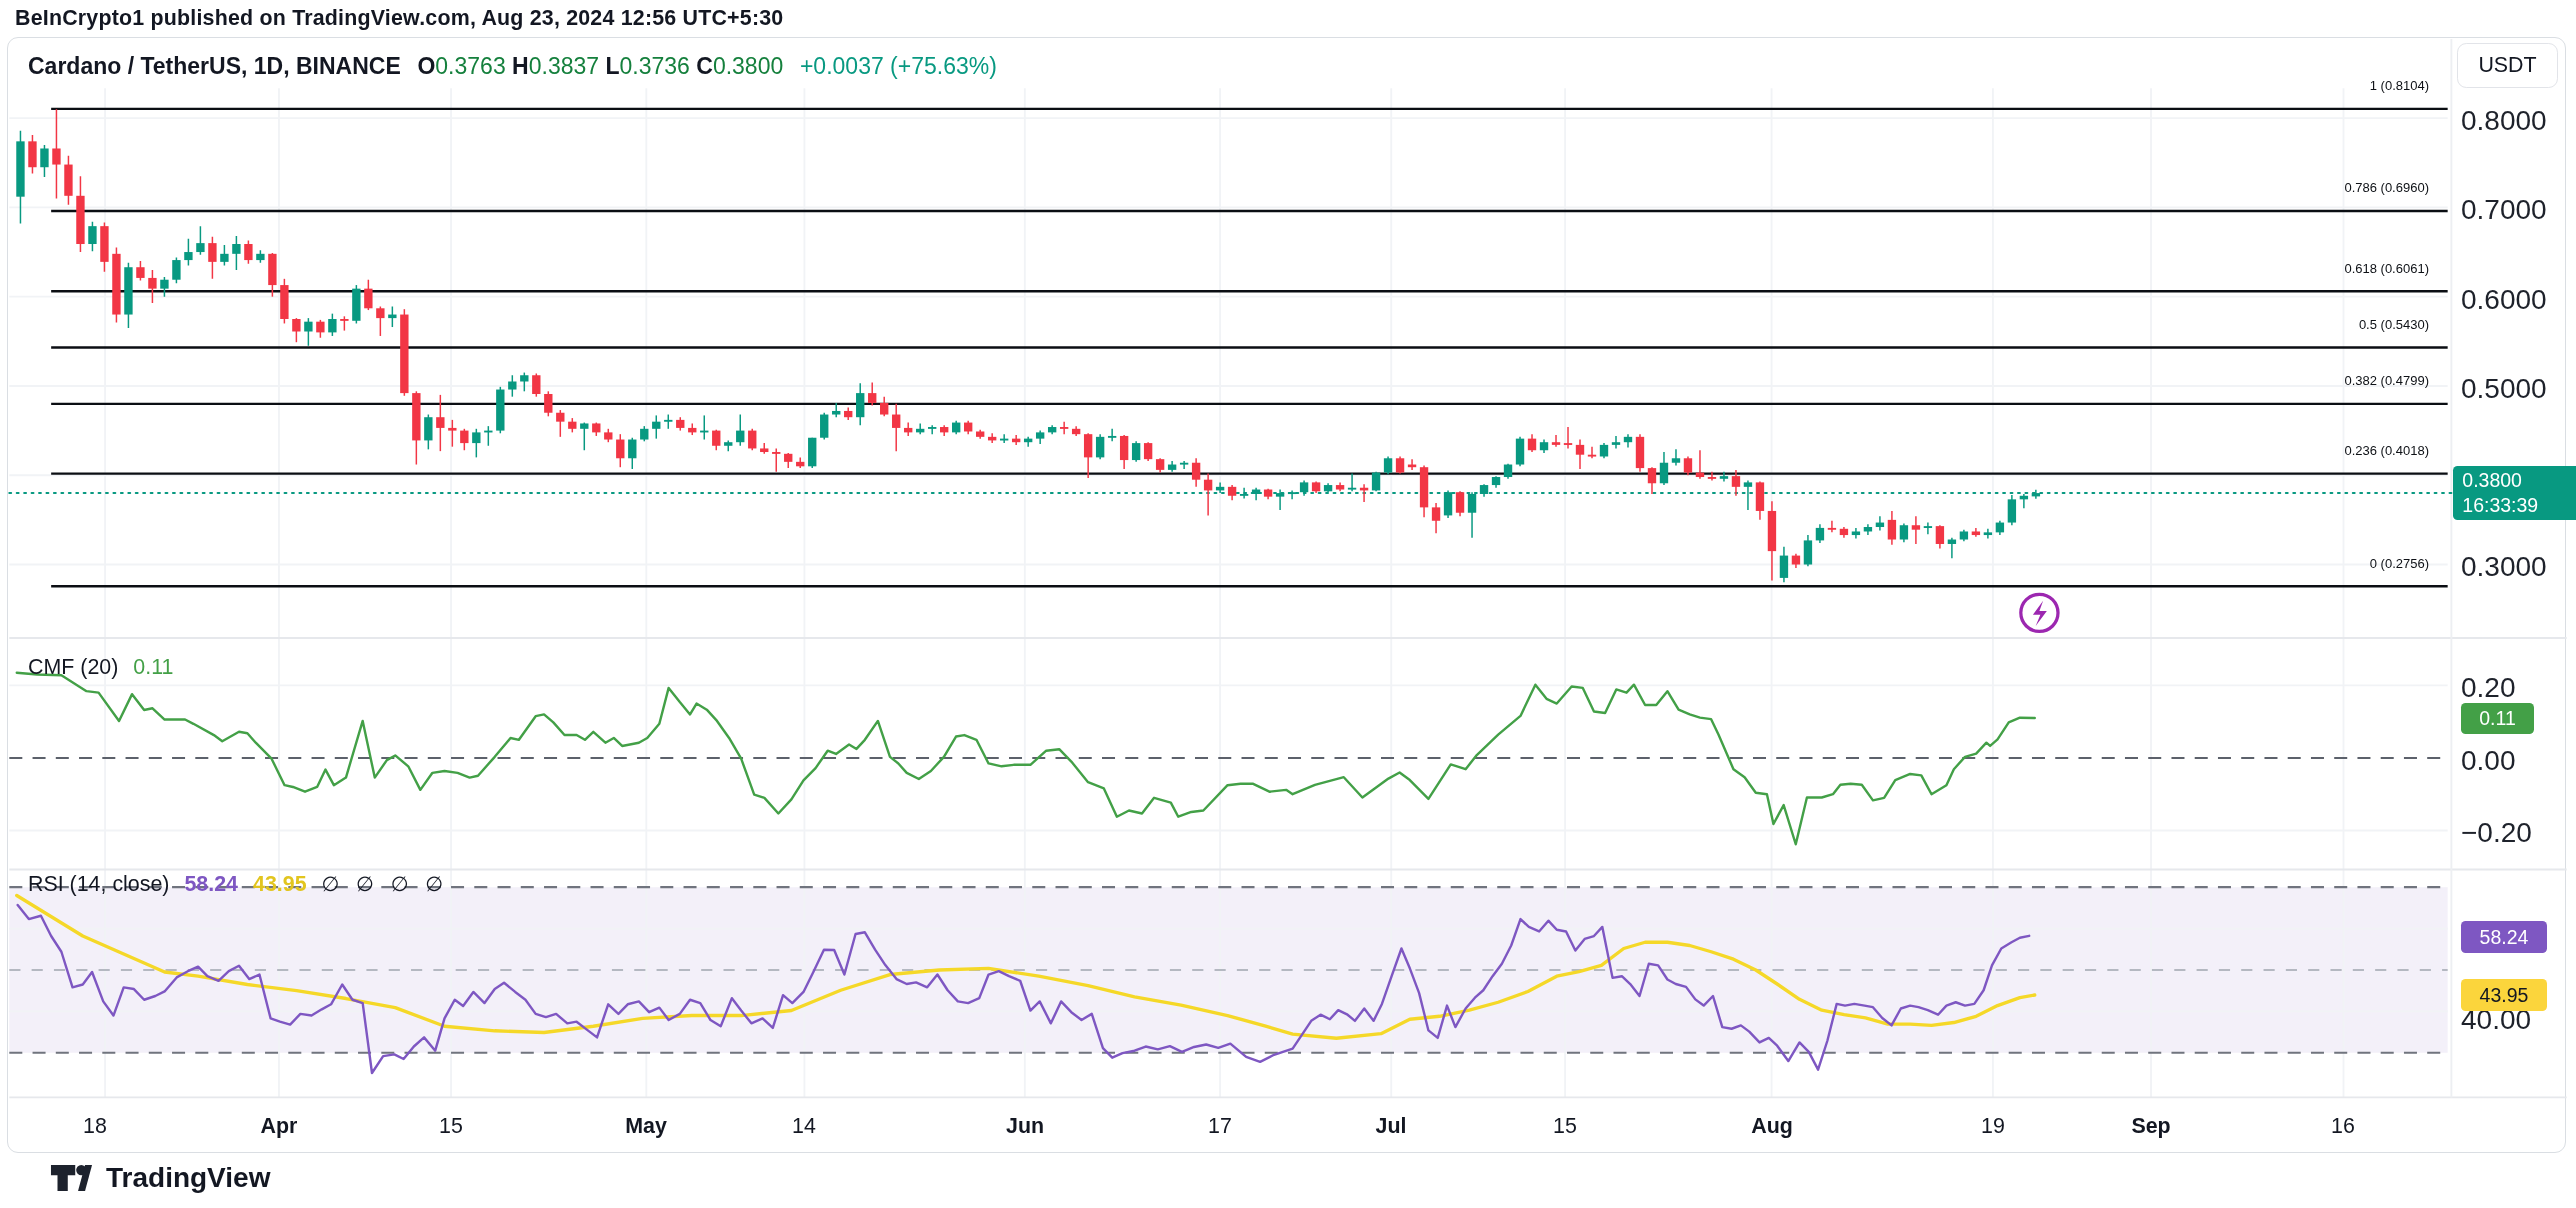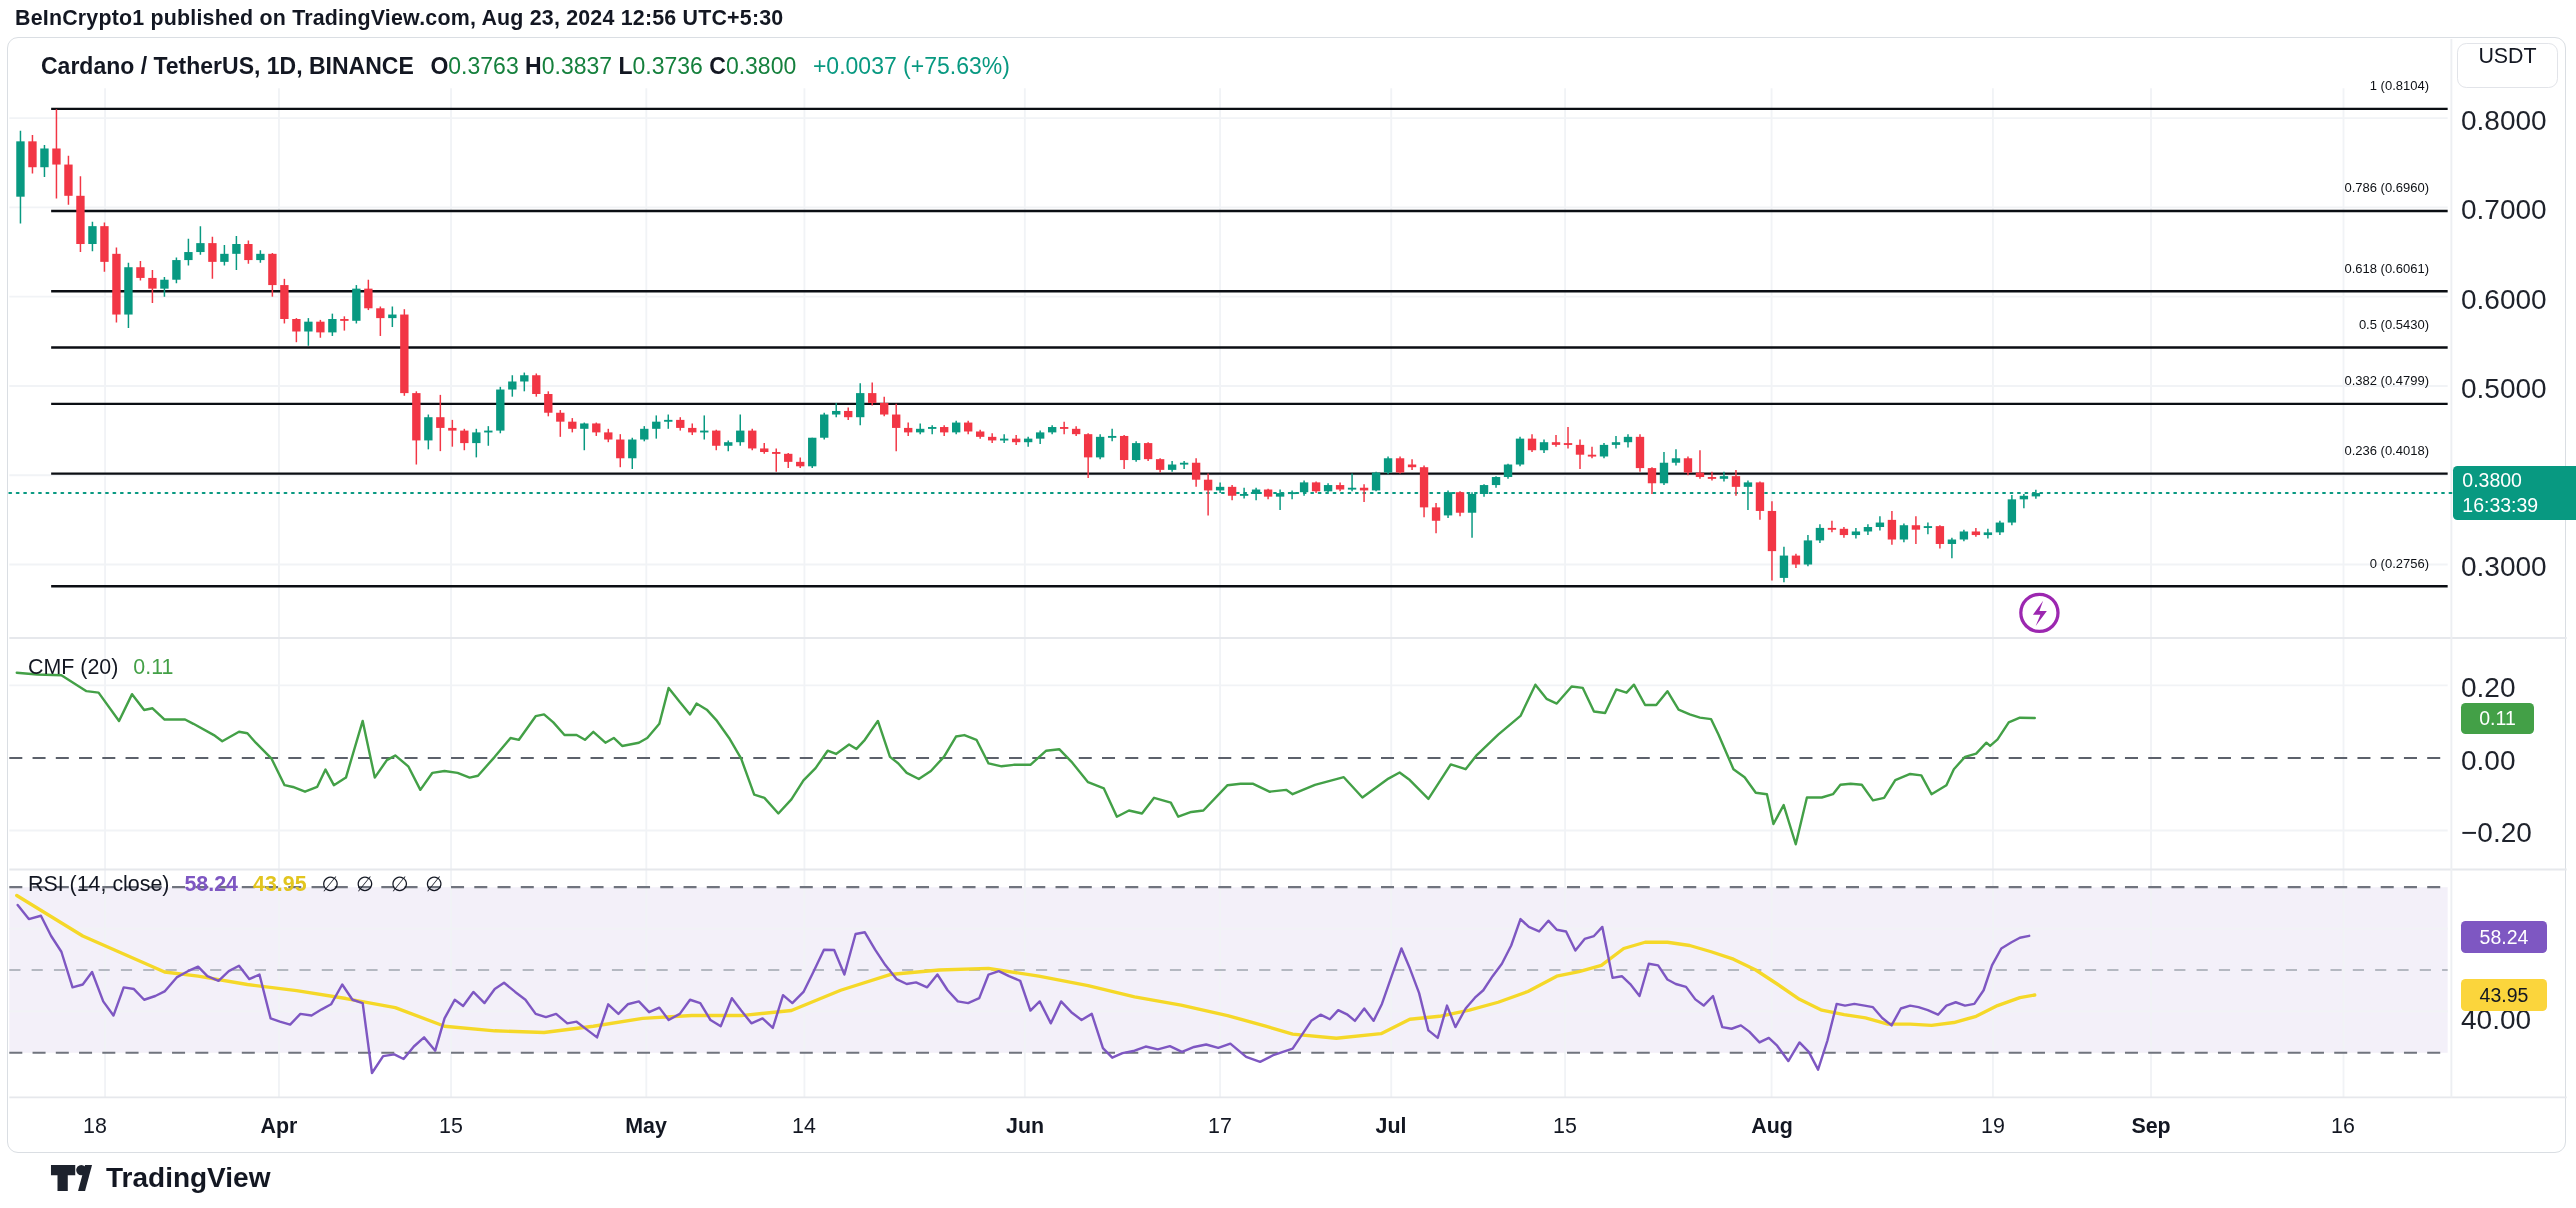--- a/index.html
+++ b/index.html
@@ -7,27 +7,27 @@
     width:2576px;height:1209px;position:relative;background:#ffffff;
     font-family:"Liberation Sans","DejaVu Sans",sans-serif;color:#131722;
     overflow:hidden;
   }
   .abs{position:absolute;}
   #card{left:7.4px;top:37px;width:2557px;height:1114px;background:#fff;
     border:1.9px solid #DADEE3;border-radius:11px;z-index:0;}
   #chart-svg{left:0;top:0;z-index:1;}
   #labels{left:0;top:0;width:2576px;height:1209px;z-index:2;pointer-events:none;}
   #attribution{left:15px;top:5.6px;font-size:21.4px;font-weight:600;letter-spacing:0.2px;}
-  #symbol-row{left:28px;top:53px;font-size:23px;display:flex;align-items:baseline;gap:16.7px;white-space:nowrap;margin-left:13px;}
+  #symbol-row{left:28px;top:53px;font-size:23px;display:flex;align-items:baseline;gap:16.7px;white-space:nowrap;}
   #symbol-title{font-weight:600;}
   .ohlc-k{font-weight:600;color:#131722;}
   .ohlc-v{color:#15803d;}
   #symbol-change{color:#089981;}
   #usdt-btn{left:2457px;top:43px;width:99px;height:43px;border:1.9px solid #E2E4E9;border-radius:9.3px;
-    background:#fff;font-size:21.4px;font-weight:500;color:#131722;display:flex;justify-content:center;z-index:3;}
+    background:#fff;font-size:21.4px;font-weight:500;color:#131722;display:flex;align-items:center;justify-content:center;z-index:3;}
   .fib-label{position:absolute;right:147px;font-size:13px;font-weight:500;color:#0E1116;}
   .ytick{position:absolute;left:2461px;font-size:28px;color:#1E222B;}
   .xtick{position:absolute;top:1114px;width:78px;text-align:center;font-size:21.4px;color:#131722;}
   .xtick.major{font-weight:700;}
   .badge{position:absolute;z-index:3;border-radius:4.6px;color:#fff;font-size:19.5px;display:flex;flex-direction:column;justify-content:center;}
   #price-badge{left:2453px;top:466px;width:119px;height:54px;background:#089981;padding-left:9.3px;line-height:25px;}
   #cmf-badge{left:2461px;top:703px;width:73px;height:31px;background:#43A047;align-items:center;}
   #rsi-badge{left:2461px;top:921px;width:86px;height:32px;background:#7E57C2;align-items:center;font-weight:500;}
   #rsima-badge{left:2461px;top:979px;width:86px;height:32px;background:#FBD53C;color:#131722;align-items:center;font-weight:500;}
   #rsi-40-label{left:2461px;top:1004px;z-index:2;}

